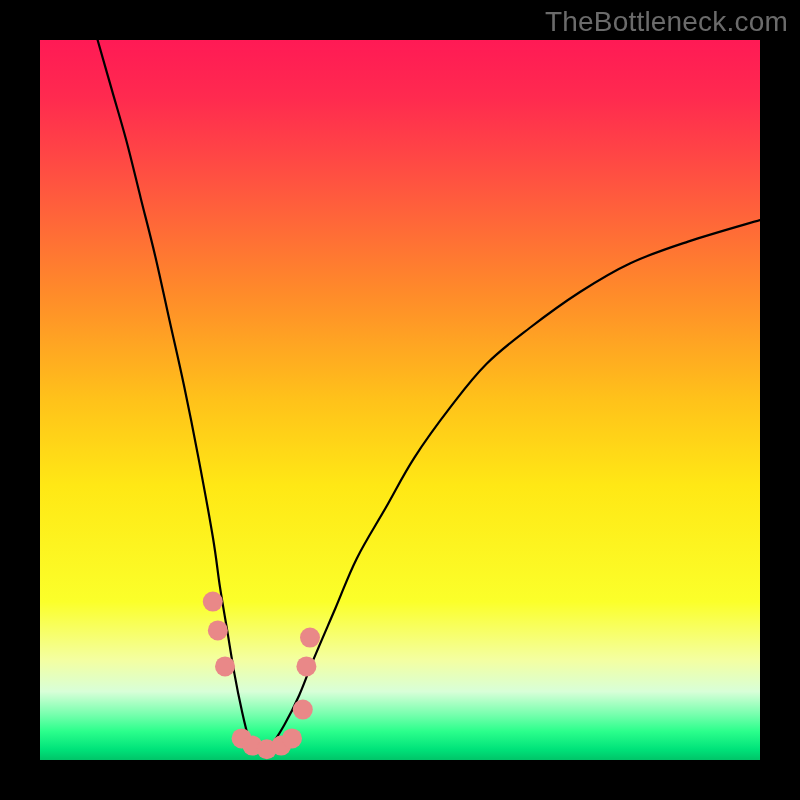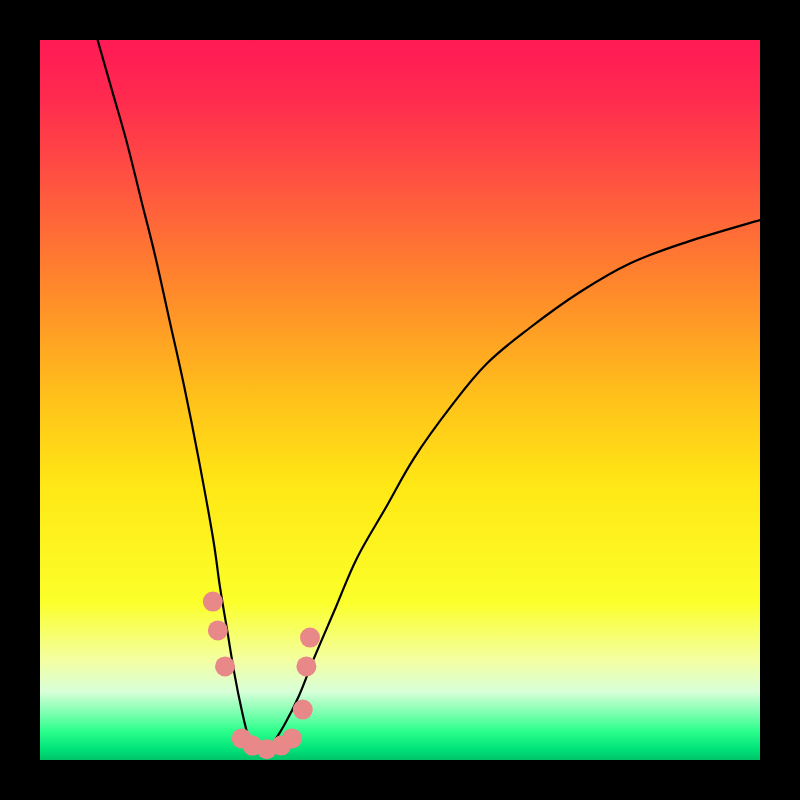--- a/index.html
+++ b/index.html
@@ -41,20 +41,21 @@
     position: absolute;
     left: 0;
     top: 0;
   }
 </style>
 </head>
 <body>
 
 <div class="frame">
 
+  <div class="attribution">TheBottleneck.com</div>
 
   <div class="plot">
     <svg id="chart-svg" width="720" height="720" viewBox="0 0 720 720">
       <defs>
         <linearGradient id="bg-grad" x1="0" y1="0" x2="0" y2="1">
             <stop offset="0.00%" stop-color="#ff1a55"></stop>
             <stop offset="8.00%" stop-color="#ff2a4f"></stop>
             <stop offset="20.00%" stop-color="#ff5440"></stop>
             <stop offset="35.00%" stop-color="#ff8a2a"></stop>
             <stop offset="50.00%" stop-color="#ffc21a"></stop>

